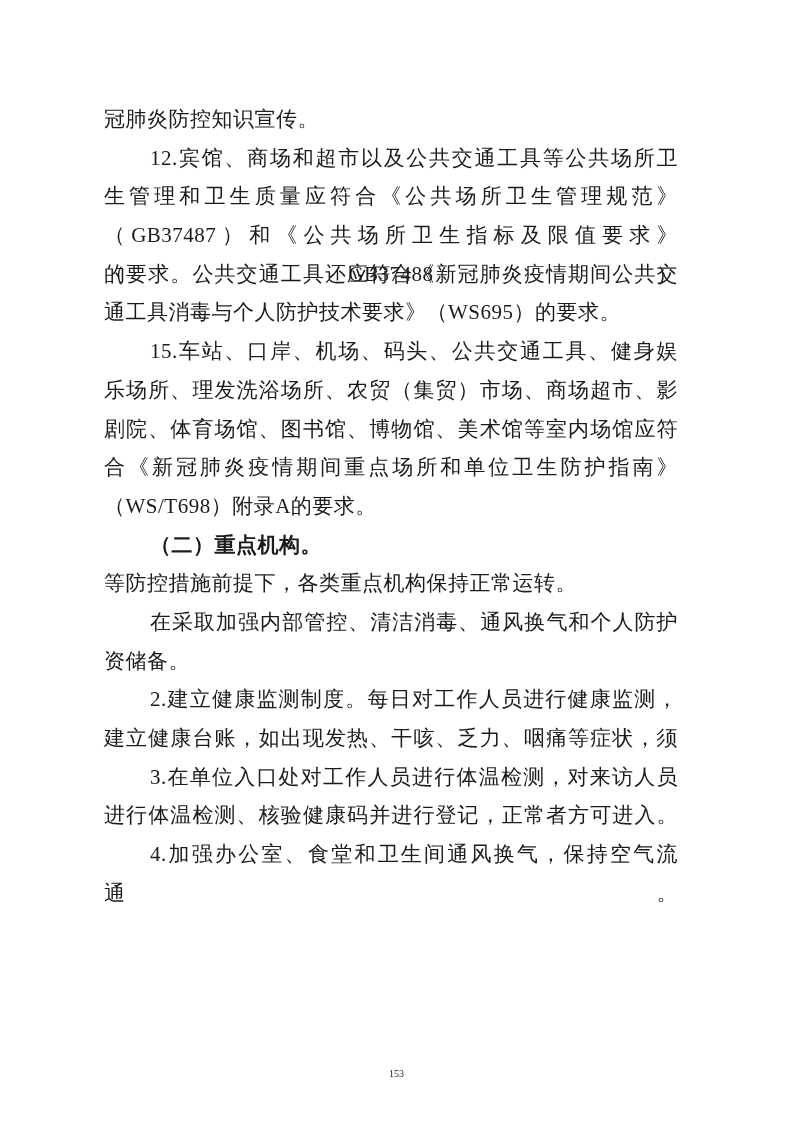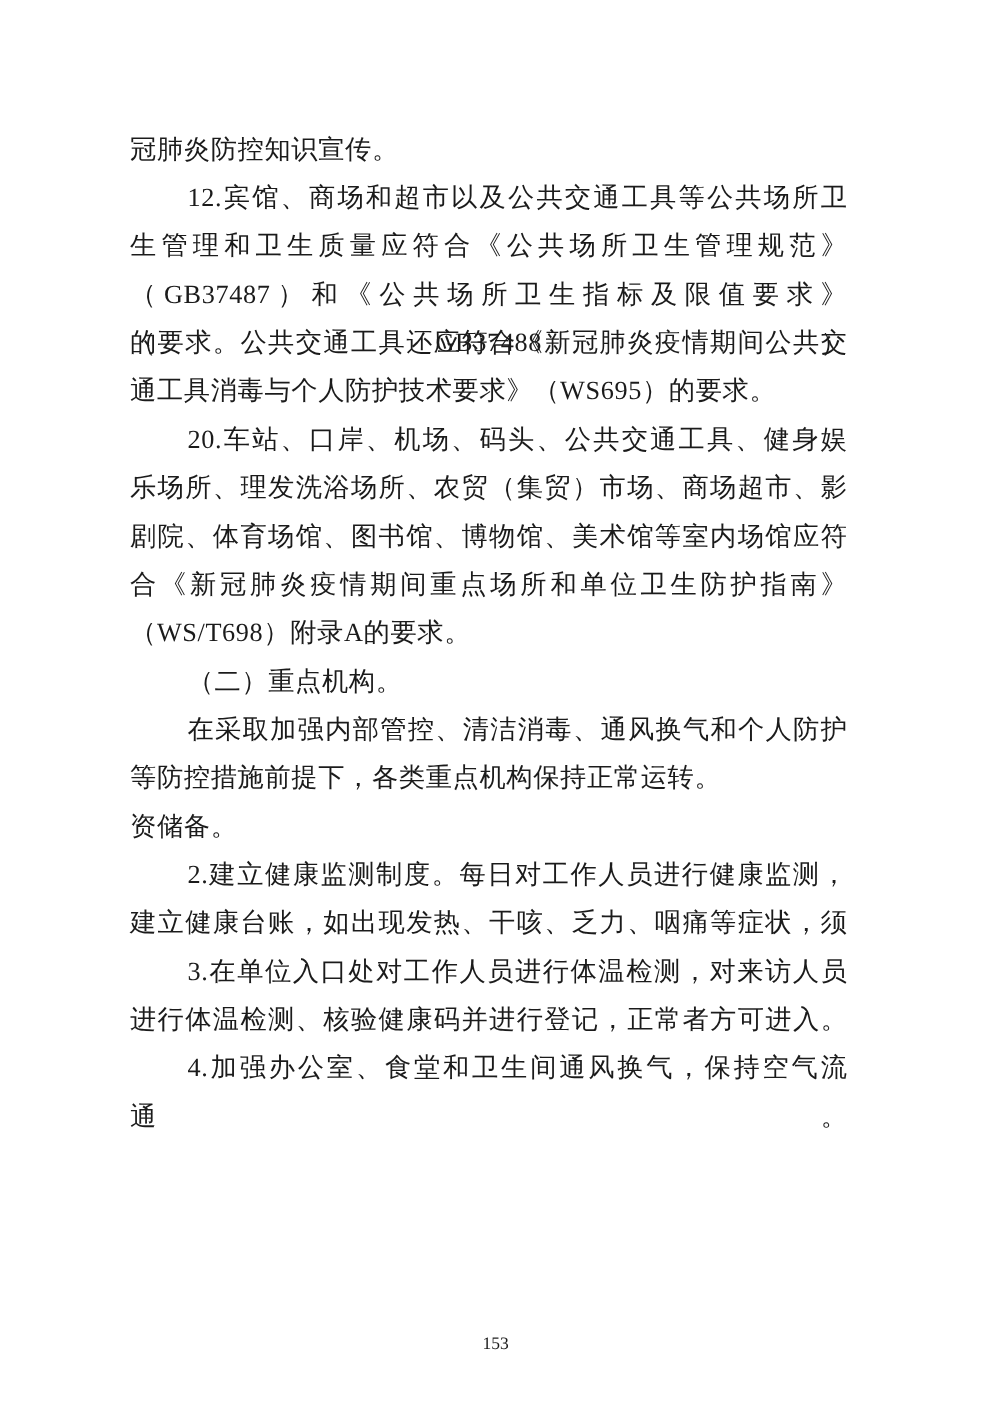--- a/index.html
+++ b/index.html
@@ -32,52 +32,52 @@
   }
   .line.just {
     white-space: normal;
     text-align: justify;
     text-align-last: justify;
   }
   .line.indent {
     text-indent: 46px;
   }
   .line.bold {
-    font-weight: normal;
+    font-weight: bold;
   }
   .page-number {
     position: absolute;
     top: 1068px;
     left: 0;
     width: 100%;
     text-align: center;
-    font-size: 14px;
+    font-size: 10px;
     color: #1b1b1b;
     font-family: "Liberation Serif", "DejaVu Serif", serif;
   }
 </style>
 </head>
 <body>
 
 <div class="page">
   <div class="content">
       <div class="line">冠肺炎防控知识宣传。</div>
       <div class="line indent just">12.宾馆、商场和超市以及公共交通工具等公共场所卫</div>
       <div class="line just">生管理和卫生质量应符合《公共场所卫生管理规范》</div>
       <div class="line just">（GB37487）和《公共场所卫生指标及限值要求》（GB37488）</div>
       <div class="line just">的要求。公共交通工具还应符合《新冠肺炎疫情期间公共交</div>
       <div class="line">通工具消毒与个人防护技术要求》（WS695）的要求。</div>
-      <div class="line indent just">20.车站、口岸、机场、码头、公共交通工具、健身娱</div>
+      <div class="line indent just">15.车站、口岸、机场、码头、公共交通工具、健身娱</div>
       <div class="line just">乐场所、理发洗浴场所、农贸（集贸）市场、商场超市、影</div>
       <div class="line just">剧院、体育场馆、图书馆、博物馆、美术馆等室内场馆应符</div>
       <div class="line just">合《新冠肺炎疫情期间重点场所和单位卫生防护指南》</div>
       <div class="line">（WS/T698）附录A的要求。</div>
       <div class="line indent bold">（二）重点机构。</div>
+      <div class="line">等防控措施前提下，各类重点机构保持正常运转。</div>
       <div class="line indent just">在采取加强内部管控、清洁消毒、通风换气和个人防护</div>
-      <div class="line">等防控措施前提下，各类重点机构保持正常运转。</div>
       <div class="line">资储备。</div>
       <div class="line indent just">2.建立健康监测制度。每日对工作人员进行健康监测，</div>
       <div class="line just">建立健康台账，如出现发热、干咳、乏力、咽痛等症状，须</div>
       <div class="line indent just">3.在单位入口处对工作人员进行体温检测，对来访人员</div>
       <div class="line just">进行体温检测、核验健康码并进行登记，正常者方可进入。</div>
       <div class="line indent just">4.加强办公室、食堂和卫生间通风换气，保持空气流通。</div>
     </div>
   <div class="page-number">153</div>
 </div>
 

